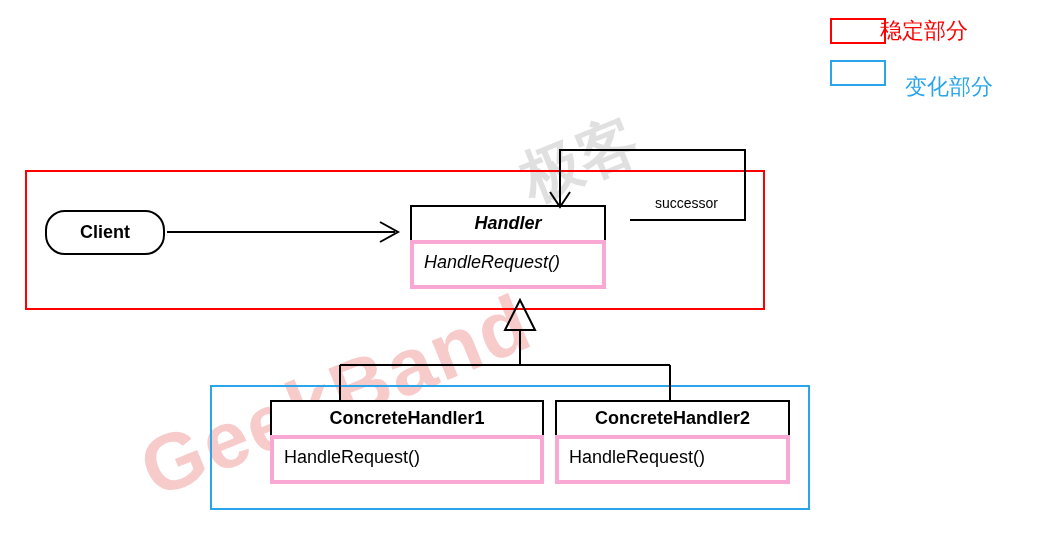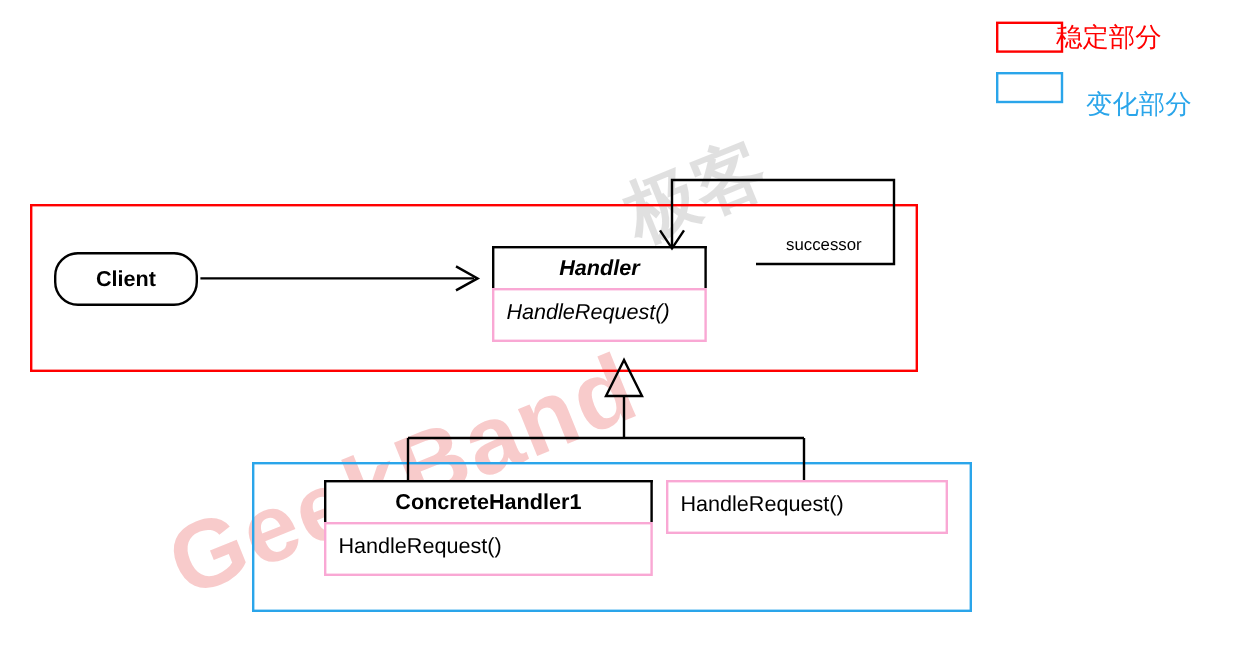--- a/index.html
+++ b/index.html
@@ -41,21 +41,21 @@
     font-weight: bold;
     text-align: center;
     padding: 6px 10px;
     border: 2px solid #000;
     border-bottom: none;
     background: #fff;
   }
   .uml-italic { font-style: italic; }
   .uml-compartment {
     padding: 8px 10px 12px;
-    border: 2px solid #f9a8d4;
+    border: 4px solid #f9a8d4;
     background: #fff;
   }
   .simple-box {
     border: 2px solid #000;
     background: #fff;
     font-weight: bold;
     text-align: center;
     padding: 10px 12px;
   }
 
@@ -116,33 +116,34 @@
   <div class="box group-blue" style="left:210px; top:385px; width:600px; height:125px;"></div>
 
   <div class="box legend-swatch" style="left:830px; top:18px; border-color:#ff0000;"></div>
   <div class="legend-label" style="left:880px; top:16px; color:#ff0000;">稳定部分</div>
 
   <div class="box legend-swatch" style="left:830px; top:60px; border-color:#2aa5ea;"></div>
   <div class="legend-label" style="left:905px; top:72px; color:#2aa5ea;">变化部分</div>
 
   <div class="box simple-box" style="left:45px; top:210px; width:120px;border-radius:20px;">Client</div>
 
-  <div class="box" style="left:410px; top:205px; width:179px;">
+  <div class="box" style="left:410px; top:205px; width:196px;">
     <div class="uml-name uml-italic">Handler</div>
     <div class="uml-compartment" style="font-style:italic;">HandleRequest()</div>
   </div>
 
   <div class="note-label" style="left:655px; top:195px;">successor</div>
 
   <div class="box" style="left:230px; top:400px; width:274px;margin-left:40px;">
     <div class="uml-name">ConcreteHandler1</div>
     <div class="uml-compartment">HandleRequest()</div>
   </div>
 
   <div class="box" style="left:555px; top:400px; width:235px;">
+    <div class="uml-name">ConcreteHandler2</div>
     <div class="uml-compartment">HandleRequest()</div>
   </div>
 
   <svg class="connectors" viewBox="0 0 1040 540">
 
     <g>
       <line class="line" x1="167" y1="232" x2="395" y2="232"></line>
       <polyline class="line" points="380,222 398,232 380,242"></polyline>
     </g>
 

